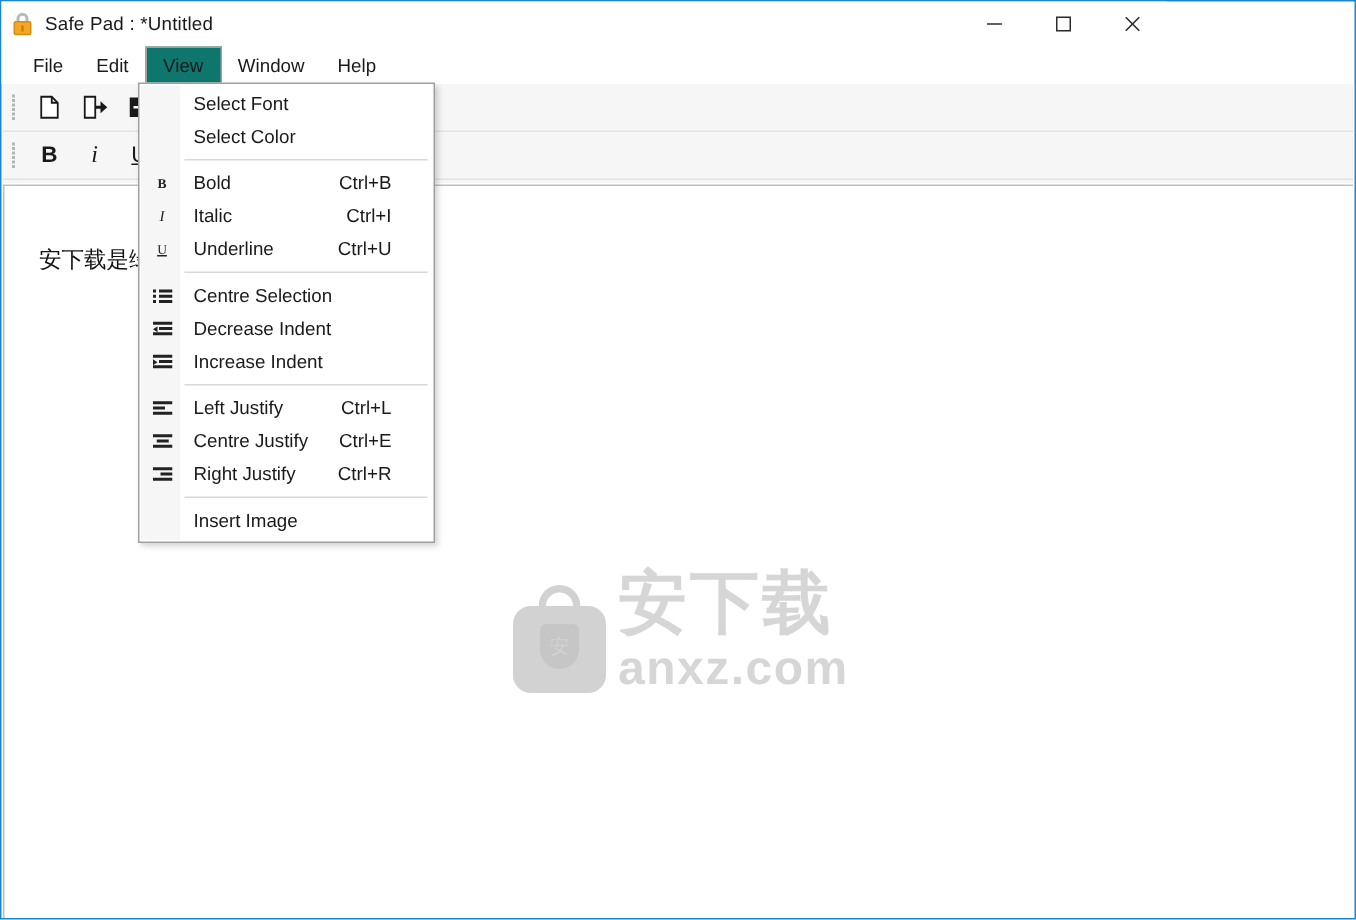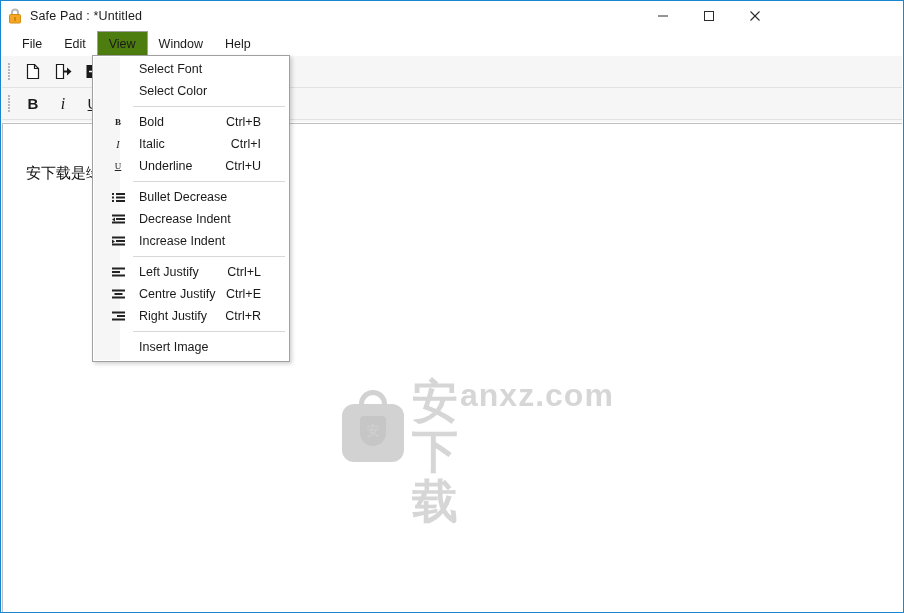--- a/index.html
+++ b/index.html
@@ -64,21 +64,21 @@
     padding: 0 11px;
     display: flex; align-items: center;
     font-size: 12.5px;
     color: #1a1a1a;
     cursor: default;
     position: relative;
   }
   .menu-tab.active {
     border: 1px solid #a0a0a0;
     border-bottom: 1px solid #ffffff;
-    background: #4d7c0f;
+    background: #0f766e;
     z-index: 60;
     margin-bottom: -1px;
     padding-bottom: 1px;
   }
 
   
   .toolbar-area {
     position: absolute;
     left: 1px; top: 55px;
     width: 900px; height: 66px;
@@ -181,21 +181,21 @@
     display: flex;
     align-items: center;
     justify-content: center;
     font-size: 13px;
     color: #d2d2d2;
     font-family: "DejaVu Sans", sans-serif;
   }
   .wm-right {
     margin-left: 8px;
     display: flex;
-    flex-direction: row;
+    flex-direction: column;
   }
   .wm-cn {
     font-size: 46px;
     line-height: 50px;
     color: #d6d6d6;
     font-family: "DejaVu Sans", sans-serif;
     letter-spacing: 2px;
     font-weight: bold;
   }
   .wm-domain {
@@ -210,21 +210,21 @@
 
   
   .dropdown {
     position: absolute;
     left: 91px; top: 54px;
     width: 198px;
     background: #ffffff;
     border: 1px solid #a0a0a0;
     z-index: 100;
     box-shadow: 2px 2px 4px rgba(0,0,0,.18);
-    padding: 2px 0 3px 12px;
+    padding: 2px 0 3px 2px;
   }
   .dd-gutter {
     position: absolute;
     left: 1px; top: 1px;
     width: 26px; bottom: 1px;
     background: #f6f6f6;
   }
   .dd-item {
     position: relative;
     height: 22px;
@@ -409,21 +409,21 @@
       <span class="dd-icon">
         <svg width="13" height="11" viewBox="0 0 13 11">
           <rect x="0" y="1" width="2" height="2" fill="#222"></rect>
             <rect x="4" y="1" width="9" height="2" fill="#222"></rect>
           <rect x="0" y="4.5" width="2" height="2" fill="#222"></rect>
             <rect x="4" y="4.5" width="9" height="2" fill="#222"></rect>
           <rect x="0" y="8" width="2" height="2" fill="#222"></rect>
             <rect x="4" y="8" width="9" height="2" fill="#222"></rect>
         </svg>
       </span>
-      <span class="dd-label">Bullet Decrease</span>
+      <span class="dd-label">Centre Selection</span>
       <span class="dd-shortcut"></span>
     </div>
     <div class="dd-item">
       <span class="dd-icon">
         <svg width="13" height="11" viewBox="0 0 13 11">
           <rect x="0" y="0.5" width="13" height="2" fill="#222"></rect>
           <rect x="4" y="4" width="9" height="2" fill="#222"></rect>
           <rect x="0" y="7.5" width="13" height="2" fill="#222"></rect>
           <path d="M3 3.5l-3 2 3 2z" fill="#222"></path>
         </svg>

